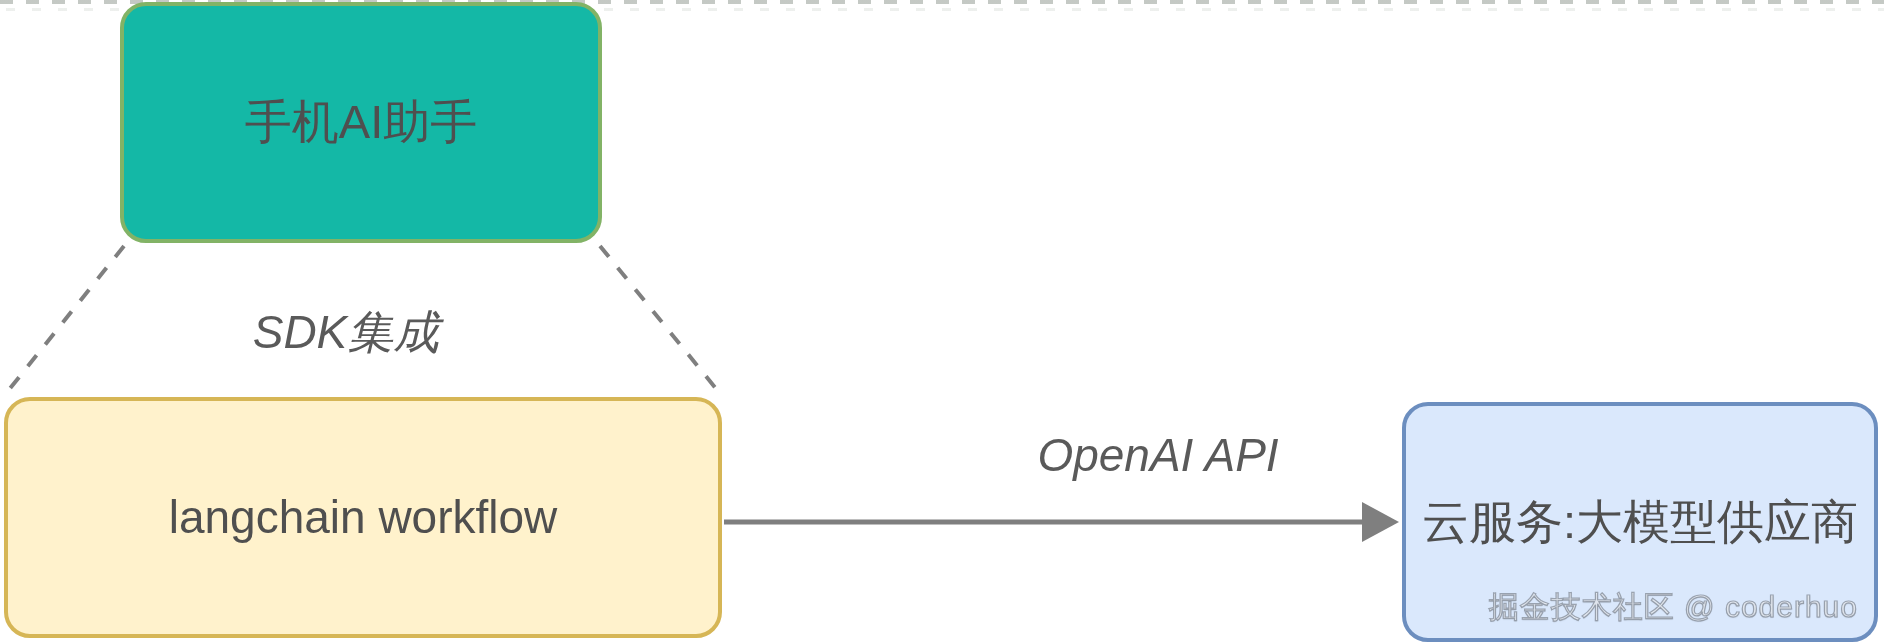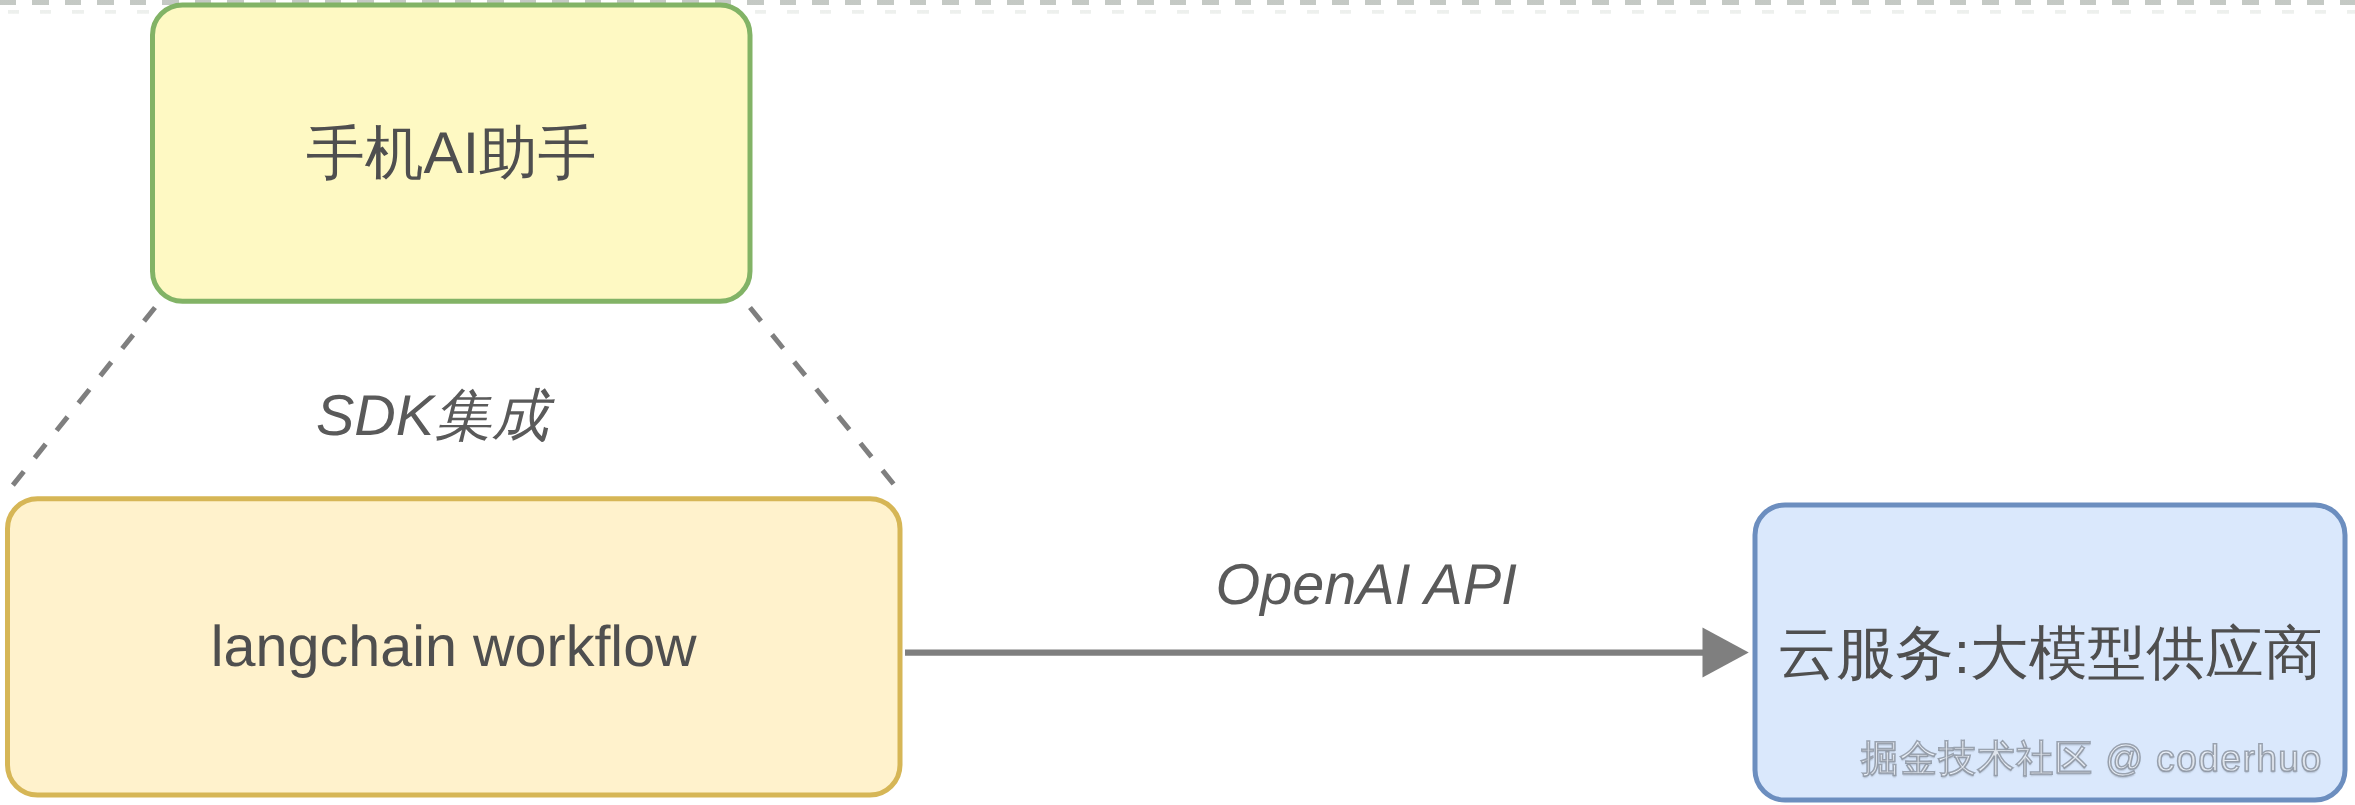--- a/index.html
+++ b/index.html
@@ -59,21 +59,21 @@
   .edge-label {
     position: absolute;
     transform: translate(-50%, -50%);
     white-space: nowrap;
     color: #5a5a5a;
     z-index: 3;
     font-size: 46px;
     font-style: italic;
   }
   .edge-label-sdk    { left: 346px;  top: 333px; }
-  .edge-label-openai { left: 1093px; top: 455px; margin-top: 12px; }
+  .edge-label-openai { left: 1158px; top: 455px; }
   .watermark {
     position: absolute;
     right: 16px;
     bottom: 10px;
     font-size: 30px;
     letter-spacing: 1px;
     color: rgba(255,255,255,0.55);
     -webkit-text-stroke: 1.2px rgba(130,138,150,0.75);
     text-shadow: 0 1px 1px rgba(120,128,140,0.35);
     white-space: nowrap;
@@ -87,21 +87,21 @@
   <div class="top-artifact"></div>
   <div class="top-artifact2"></div>
 
   <svg class="connector-layer" width="1884" height="644" viewBox="0 0 1884 644">
     <line x1="124" y1="246" x2="4" y2="396" stroke="#7f7f7f" stroke-width="4" stroke-dasharray="14 14" stroke-linecap="butt" style="stroke: rgb(127, 127, 127);"></line>
     <line x1="600" y1="246" x2="722" y2="396" stroke="#7f7f7f" stroke-width="4" stroke-dasharray="14 14" stroke-linecap="butt" style="stroke: rgb(127, 127, 127);"></line>
     <line x1="724" y1="522" x2="1366" y2="522" stroke="#7f7f7f" stroke-width="5" style="stroke: rgb(127, 127, 127);"></line>
     <polygon points="1399,522 1362,502 1362,542" fill="#7f7f7f" style="fill: rgb(127, 127, 127);"></polygon>
   </svg>
 
-  <div class="node node-green" style="background-color: #fef9c3; border-color: rgb(130, 179, 102); color: rgb(79, 79, 79); justify-content: center;">
+  <div class="node node-green" style="background-color: #14b8a6; border-color: rgb(130, 179, 102); color: rgb(79, 79, 79); justify-content: center;">
     <div class="node-label">手机AI助手</div>
   </div>
 
   <div class="node node-yellow" style="background-color: rgb(255, 242, 204); border-color: rgb(214, 182, 86); color: rgb(79, 79, 79);">
     <div class="node-label">langchain workflow</div>
   </div>
 
   <div class="node node-blue" style="background-color: rgb(218, 232, 252); border-color: rgb(108, 142, 191); color: rgb(79, 79, 79);">
     <div class="node-label">云服务:大模型供应商</div>
     <div class="watermark">掘金技术社区 @ coderhuo</div>

